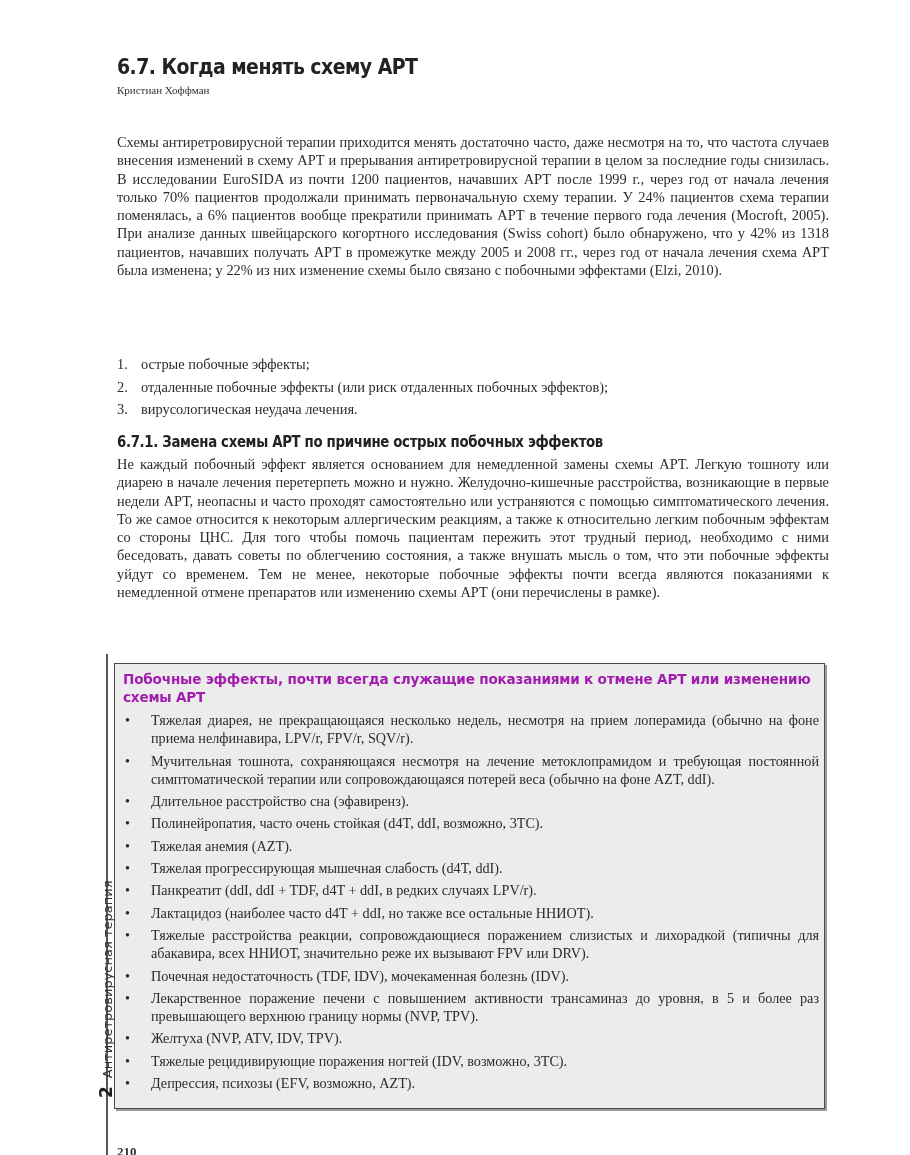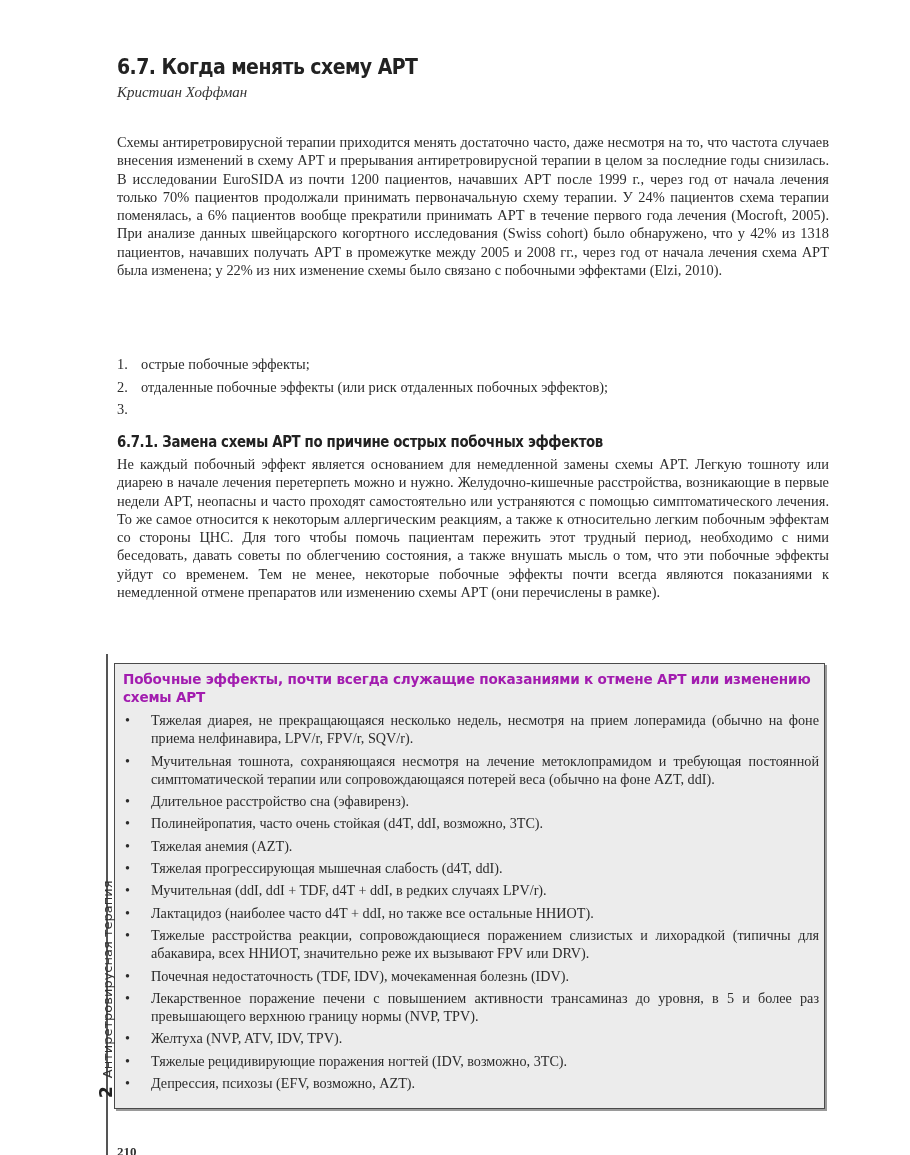--- a/index.html
+++ b/index.html
@@ -1,21 +1,21 @@
 <!DOCTYPE html>
 <html><head>
   <meta charset="utf-8">
   <style>
     html, body { margin: 0; padding: 0; background: #ffffff; }
     body { width: 910px; height: 1155px; position: relative; overflow: hidden; color: #2a2a2a; }
     .page { position: absolute; left: 0; top: 18px; width: 910px; height: 914px; }
     .serif { font-family: "Liberation Serif", "DejaVu Serif", serif; }
     .sans { font-family: "DejaVu Sans", "Liberation Sans", sans-serif; }
     .title { position: absolute; left: 117px; top: 37px; font-size: 21px; font-weight: bold; letter-spacing: -0.6px; color: #222; transform: scaleX(0.9); transform-origin: left; white-space: nowrap; }
-    .author { position: absolute; left: 117px; top: 66px; font-size: 15px; color: #333; font-style: italic; }
+    .author { position: absolute; left: 117px; top: 66px; font-size: 11px; color: #333; }
     .body { position: absolute; left: 117px; width: 712px; font-size: 14.4px; line-height: 18.3px; text-align: justify; color: #2b2b2b; }
     .body p { margin: 0; }
     .p1 { top: 115px; }
     .p2 { top: 297px; }
     .list { position: absolute; left: 117px; top: 336px; width: 712px; font-size: 14.4px; line-height: 22.5px; color: #2b2b2b; }
     .list .li { display: flex; }
     .list .num { width: 24px; }
     .h2 { position: absolute; left: 117px; top: 415px; font-size: 15.5px; font-weight: bold; color: #222; letter-spacing: -0.4px; white-space: nowrap; transform: scaleX(0.86); transform-origin: left; }
     .p3 { top: 437px; }
     .box { position: absolute; left: 114px; top: 645px; width: 711px; height: 446px; background: #ececec; border: 1.5px solid #4a4a4a; box-shadow: 2px 2px 0 #9a9a9a; box-sizing: border-box; }
@@ -44,20 +44,21 @@
     <div class="li">
       <span class="num">1.</span>
       <span>острые побочные эффекты;</span>
     </div>
     <div class="li">
       <span class="num">2.</span>
       <span>отдаленные побочные эффекты (или риск отдаленных побочных эффектов);</span>
     </div>
     <div class="li">
       <span class="num">3.</span>
+      <span>вирусологическая неудача лечения.</span>
     </div>
   </div>
 
   <div class="h2 sans">6.7.1. Замена схемы АРТ по причине острых побочных эффектов</div>
   <div class="body serif p3">
     <p>Не каждый побочный эффект является основанием для немедленной замены схемы АРТ. Легкую тошноту или диарею в начале лечения перетерпеть можно и нужно. Желудочно-кишечные расстройства, возникающие в первые недели АРТ, неопасны и часто проходят самостоятельно или устраняются с помощью симптоматического лечения. То же самое относится к некоторым аллергическим реакциям, а также к относительно легким побочным эффектам со стороны ЦНС. Для того чтобы помочь пациентам пережить этот трудный период, необходимо с ними беседовать, давать советы по облегчению состояния, а также внушать мысль о том, что эти побочные эффекты уйдут со временем. Тем не менее, некоторые побочные эффекты почти всегда являются показаниями к немедленной отмене препаратов или изменению схемы АРТ (они перечислены в рамке).</p>
   </div>
 
   <div class="box">
     <div class="box-title sans">Побочные эффекты, почти всегда служащие показаниями к отмене АРТ или изменению схемы АРТ</div>
@@ -81,21 +82,21 @@
       <div class="bi">
           <span class="bullet">•</span>
           <span class="txt">Тяжелая анемия (AZT).</span>
         </div>
       <div class="bi">
           <span class="bullet">•</span>
           <span class="txt">Тяжелая прогрессирующая мышечная слабость (d4T, ddI).</span>
         </div>
       <div class="bi">
           <span class="bullet">•</span>
-          <span class="txt">Мучительная (ddI, ddI + TDF, d4T + ddI, в редких случаях LPV/r).</span>
+          <span class="txt">Панкреатит (ddI, ddI + TDF, d4T + ddI, в редких случаях LPV/r).</span>
         </div>
       <div class="bi">
           <span class="bullet">•</span>
           <span class="txt">Лактацидоз (наиболее часто d4T + ddI, но также все остальные ННИОТ).</span>
         </div>
       <div class="bi">
           <span class="bullet">•</span>
           <span class="txt">Тяжелые расстройства реакции, сопровождающиеся поражением слизистых и лихорадкой (типичны для абакавира, всех ННИОТ, значительно реже их вызывают FPV или DRV).</span>
         </div>
       <div class="bi">

